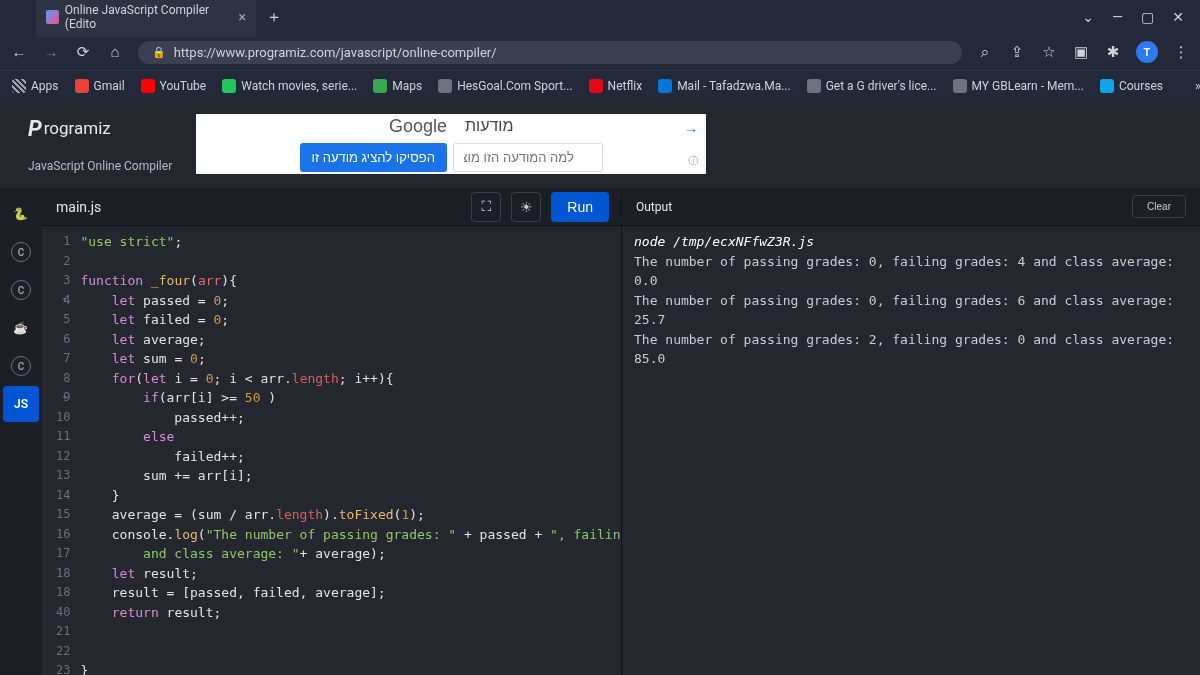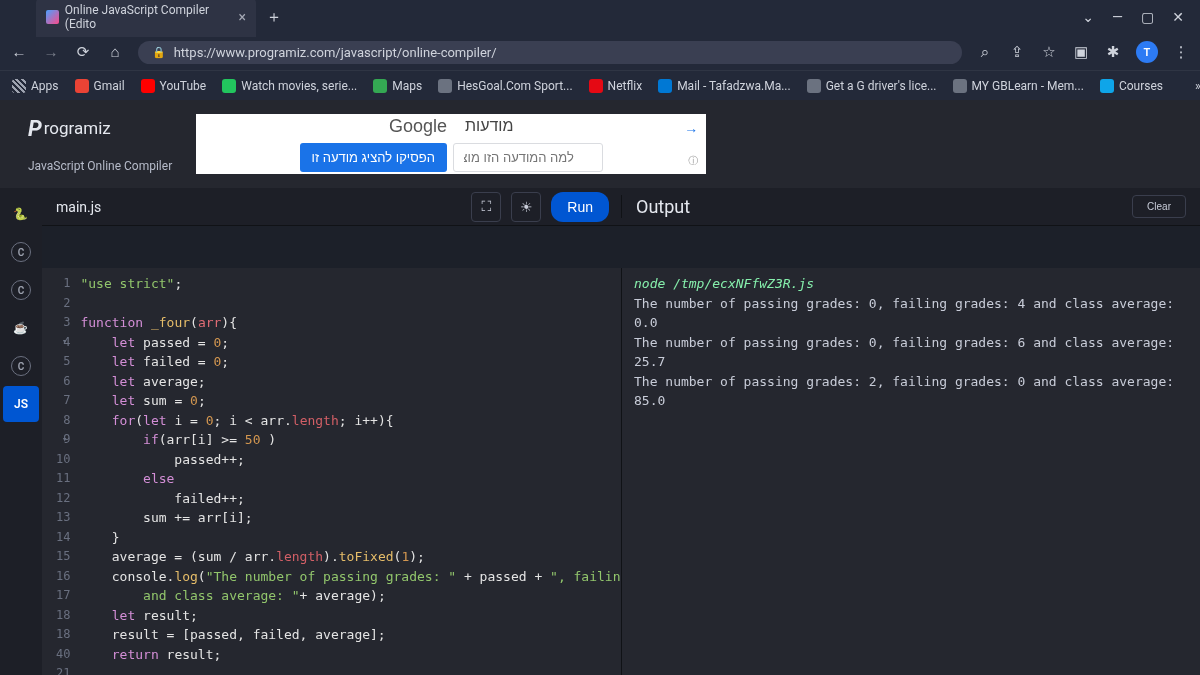--- a/index.html
+++ b/index.html
@@ -44,46 +44,46 @@
 
 .learn-btn { margin-left:auto; border:1px solid #4b7fd9; color:#cfd8ec; background:transparent; padding:9px 18px; border-radius:4px; font-size:14px; cursor:pointer; }
 
 
 .main { display:flex; height:calc(675px - 34px - 36px - 30px - 88px); }
 .lang-rail { width:42px; background:#1d1f27; display:flex; flex-direction:column; align-items:center; padding-top:8px; gap:2px; }
 .lang-item { width:36px; height:36px; display:flex; align-items:center; justify-content:center; color:#9ea3b0; font-size:12px; border-radius:4px; cursor:pointer; font-weight:600; }
 .lang-item.active { background:#0056d2; color:#fff; }
 .lang-c { border:1.5px solid #6b7080; border-radius:50%; width:20px; height:20px; display:flex; align-items:center; justify-content:center; font-size:10px; }
 
-.workspace { flex:1; display:flex; flex-direction:column;gap:42px; }
+.workspace { flex:1; display:flex; flex-direction:column; }
 .tabstrip2 { height:38px; background:#1d1f27; display:flex; align-items:center; border-bottom:1px solid #101216; }
 .left-pane-head { width:calc(50% - 0px); display:flex; align-items:center; padding-left:14px; gap:8px; }
 .file-tab { color:#e5e8ef; font-size:14px; }
 .head-right { margin-left:auto; display:flex; align-items:center; gap:10px; padding-right:12px; }
 .icon-btn { width:30px; height:30px; border:1px solid #3a3e4d; border-radius:4px; display:flex; align-items:center; justify-content:center; color:#c8ccd8; cursor:pointer; font-size:14px; }
-.run-btn { background:#0056d2; color:#fff; border:none; padding:7px 16px; border-radius:12px; font-size:14px; font-weight:500; cursor:pointer; }
+.run-btn { background:#0056d2; color:#fff; border:none; padding:7px 16px; border-radius:4px; font-size:14px; font-weight:500; cursor:pointer; }
 .right-pane-head { flex:1; border-left:1px solid #101216; display:flex; align-items:center; padding:0 14px; }
-.output-label { color:#e5e8ef; font-size:18px; }
+.output-label { color:#e5e8ef; font-size:12px; }
 .clear-btn { margin-left:auto; border:1px solid #3a3e4d; background:transparent; color:#c8ccd8; padding:5px 14px; border-radius:4px; font-size:10px; cursor:pointer; }
 
 .panes { flex:1; display:flex; overflow:hidden; }
 .editor { width:50%; background:#25272f; display:flex; overflow:auto; font-family:Consolas,Monaco,monospace; font-size:13px; line-height:1.5; }
 .gutter { background:#25272f; color:#6a7080; padding:6px 10px 6px 14px; text-align:right; user-select:none; }
 .gutter div { height:19.5px; font-size:12px; }
 .fold { color:#6a7080; font-size:9px; margin-right:3px; display:inline-block; }
 .code { padding:6px 0; color:#e4e4e4; white-space:pre; }
 .tok-str { color:#92c66c; }
 .tok-kw { color:#d38ed6; }
 .tok-fn { color:#e6bd69; }
 .tok-num { color:#d29650; }
 .tok-prop { color:#d25f66; }
 .tok-var { color:#e06c75; }
 
 .output { width:50%; background:#25272f; border-left:1px solid #101216; padding:6px 12px; font-family:Consolas,Monaco,monospace; font-size:13px; line-height:1.5; color:#c8ccd8; overflow:auto; }
-.out-cmd { color:#86efac; font-style:italic; }
+.out-cmd { color:#ffffff; font-style:italic; }
 </style>
 </head>
 <body>
 
 <div class="browser-chrome">
   <div class="tab-strip">
     <div class="tab">
       <span class="tab-favicon"></span>
       <span>Online JavaScript Compiler (Edito</span>
       <span class="tab-close">×</span>

